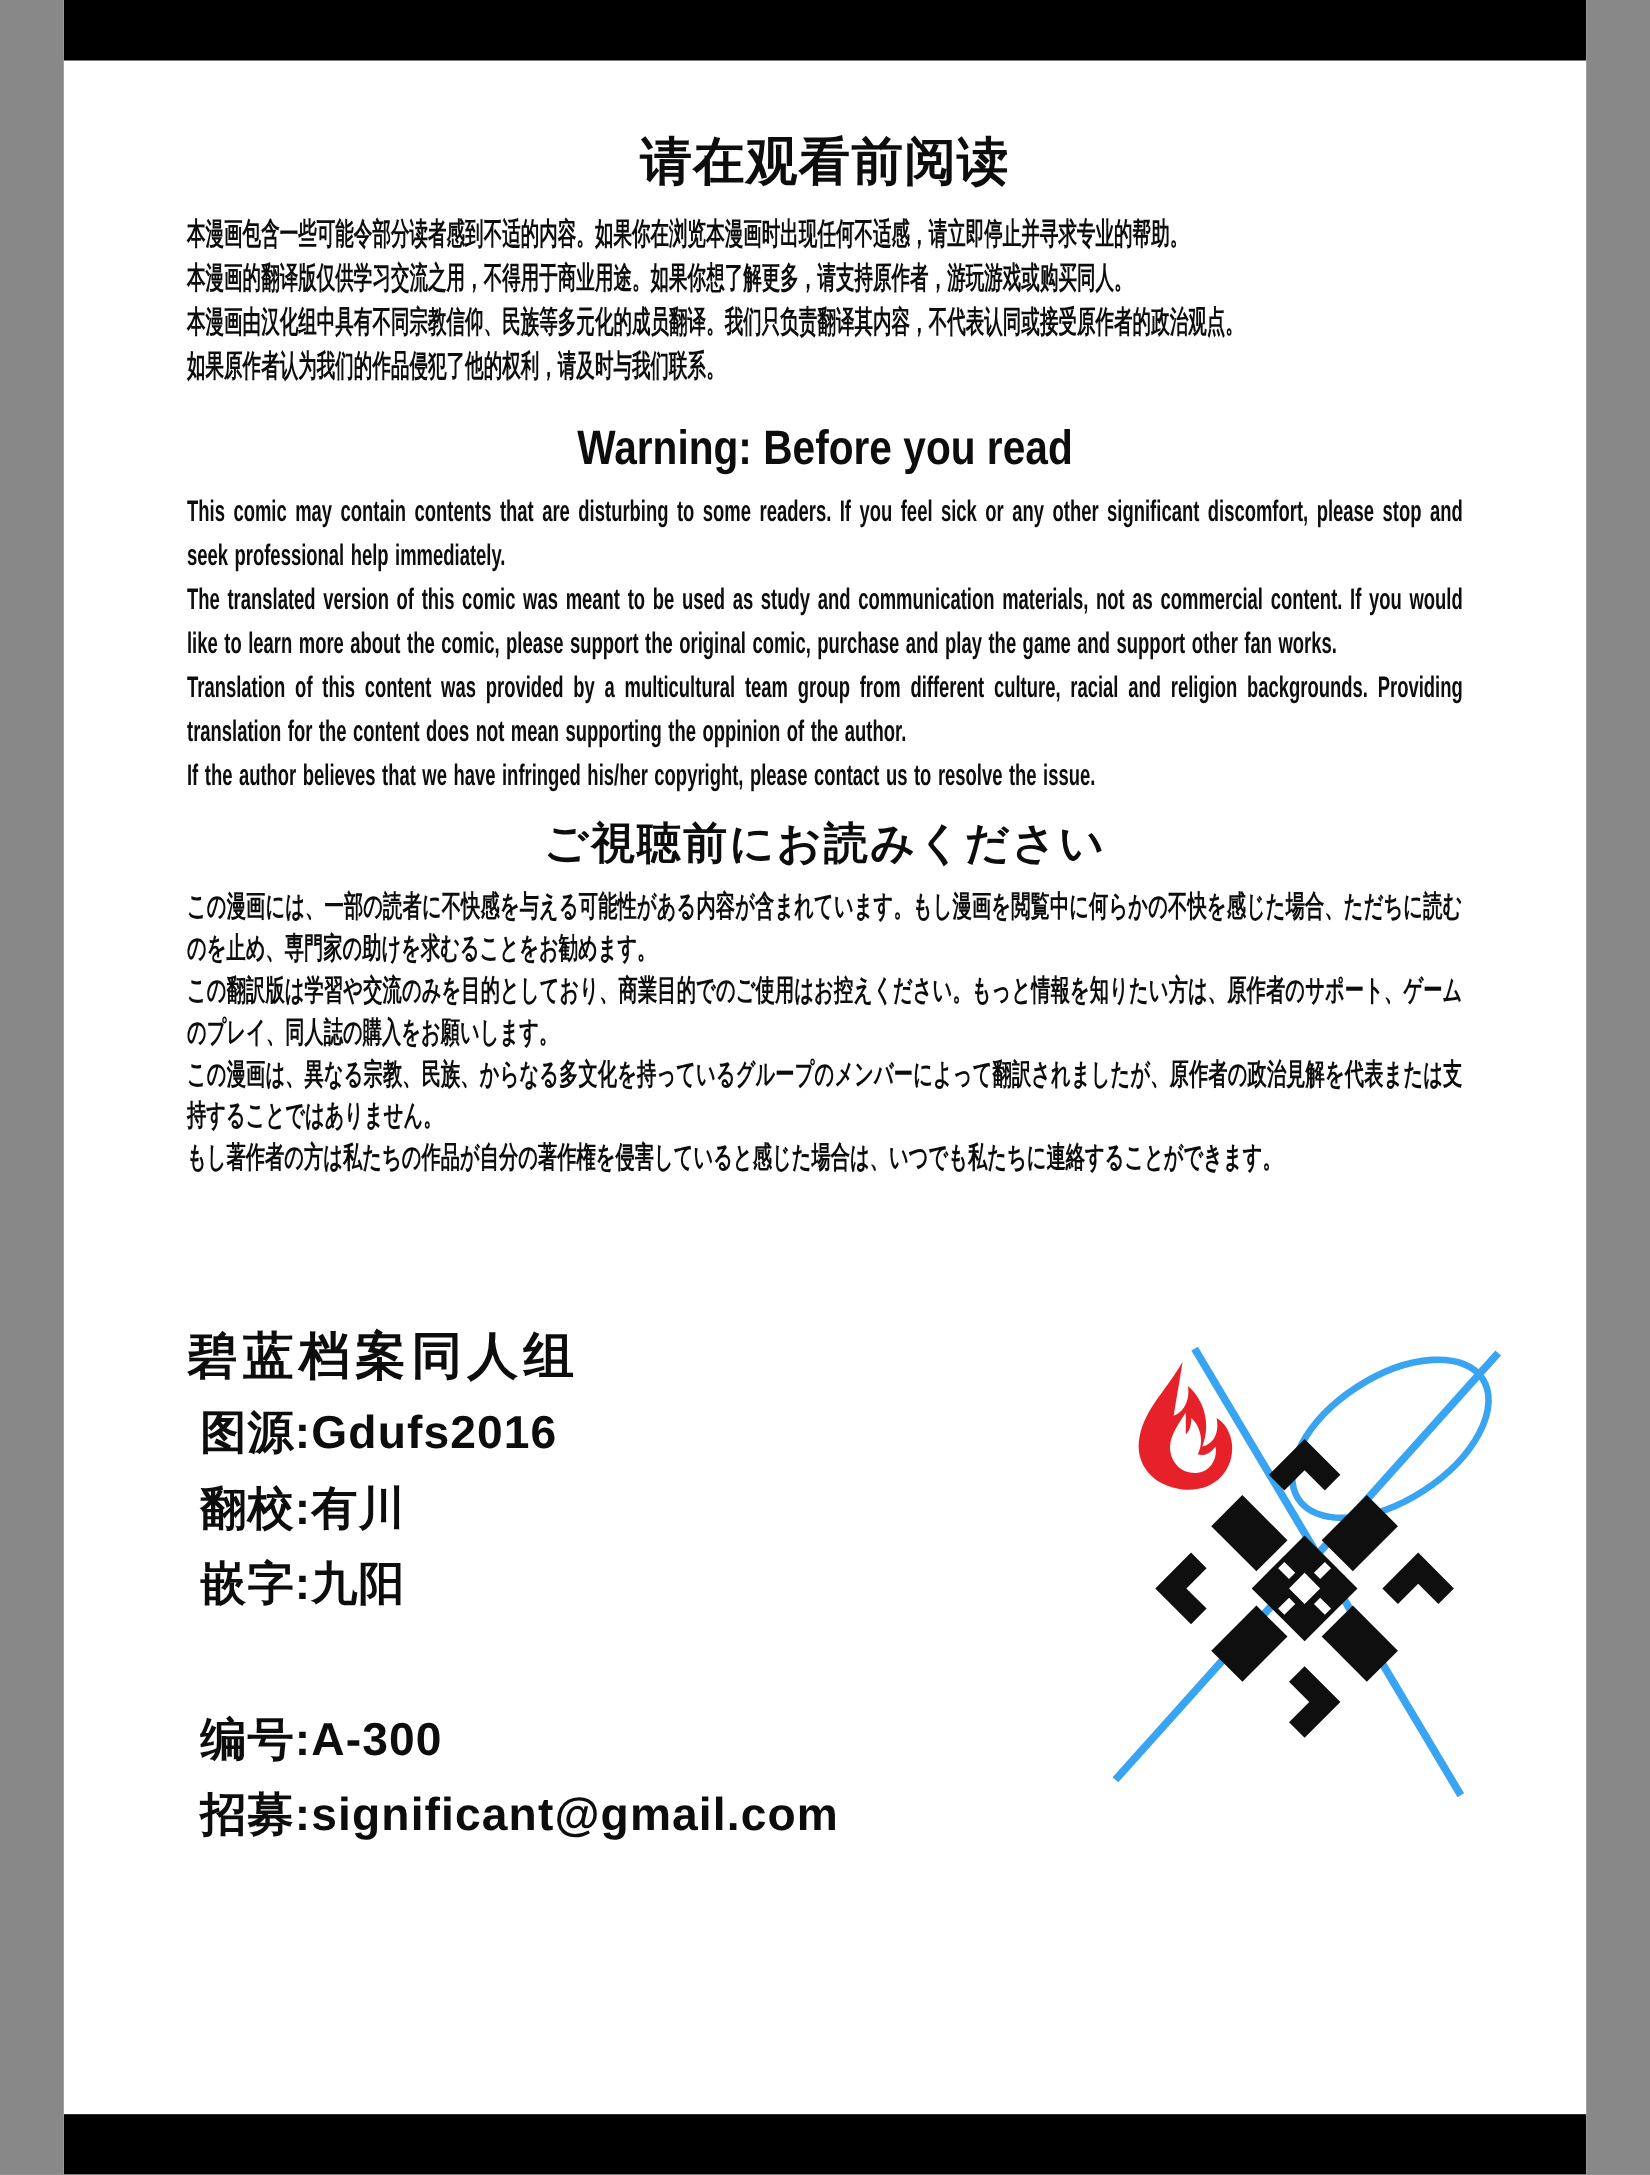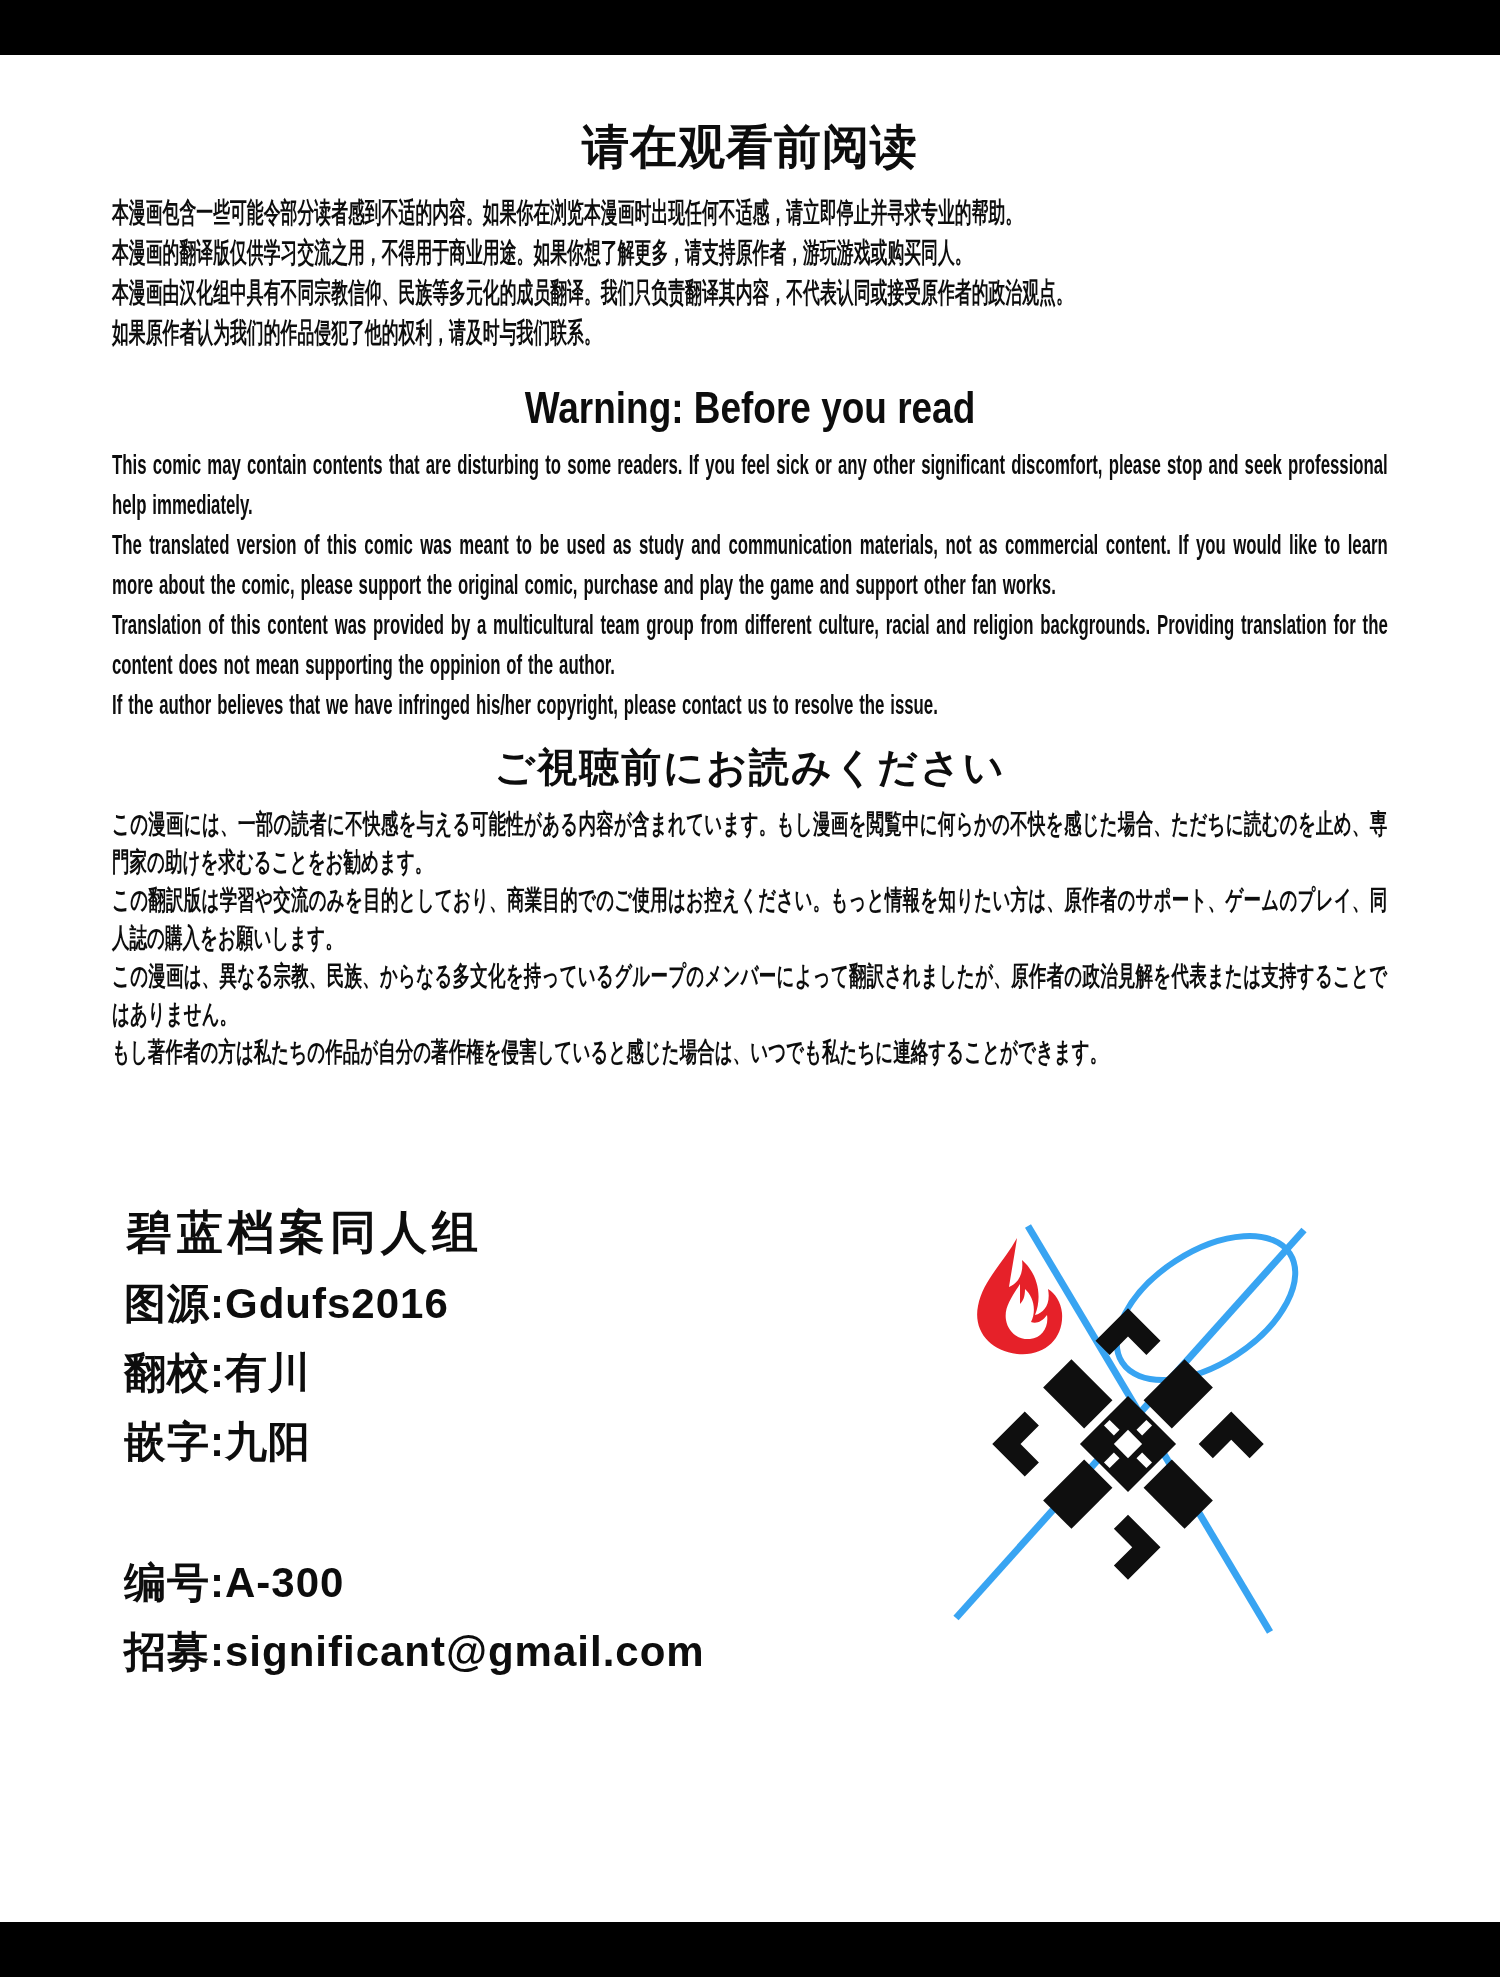--- a/index.html
+++ b/index.html
@@ -1,18 +1,18 @@
 <!DOCTYPE html>
 <html><head>
 <meta charset="utf-8">
 <style>
   html,body{margin:0;padding:0;background:#888;}
   .page{
     position:relative;
-    width:1500px;height:1977px;
+    width:1384px;height:1977px;
     margin:0 auto;
     background:#ffffff;
     color:#0d0d0d;
     font-family:"Liberation Sans","DejaVu Sans",sans-serif;
     overflow:hidden;
   }
   .bar{position:absolute;left:0;width:100%;height:55px;background:#000;}
   .bar.top{top:0;}
   .bar.bottom{bottom:0;}
 
@@ -38,21 +38,21 @@
   .en-body p{
     margin:0;font-size:27px;line-height:40px;font-weight:700;
     text-align:justify;word-spacing:2px;
   }
   .jp-body p{
     margin:0;font-size:27px;line-height:38px;font-weight:600;
     text-align:justify;
   }
 
   .credits{margin:132px 112px 0;}
-  .credits-group{font-size:46px;line-height:58px;font-weight:900;letter-spacing:5px;margin:14px;}
+  .credits-group{font-size:46px;line-height:58px;font-weight:900;letter-spacing:5px;margin:0;}
   .credit-line{font-size:42px;line-height:57px;font-weight:900;letter-spacing:1px;margin:12px;}
   .credits-gap{height:60px;}
 
   .logo{position:absolute;left:938px;top:1212px;width:382px;height:432px;}
   .logo svg{display:block;width:100%;height:100%;}
 </style>
 </head>
 <body>
 
 <div class="page">

